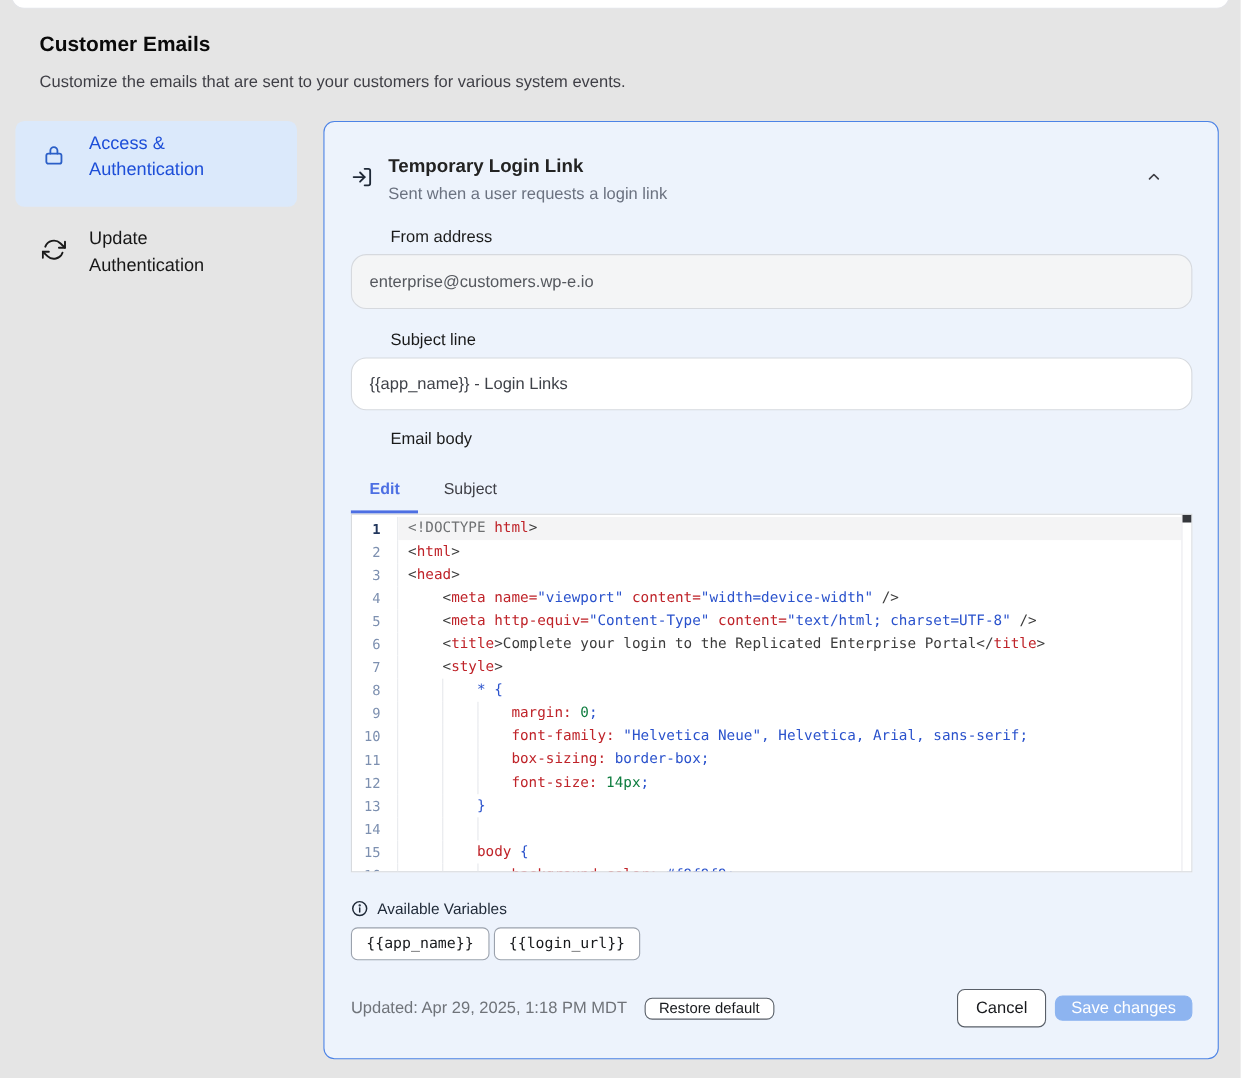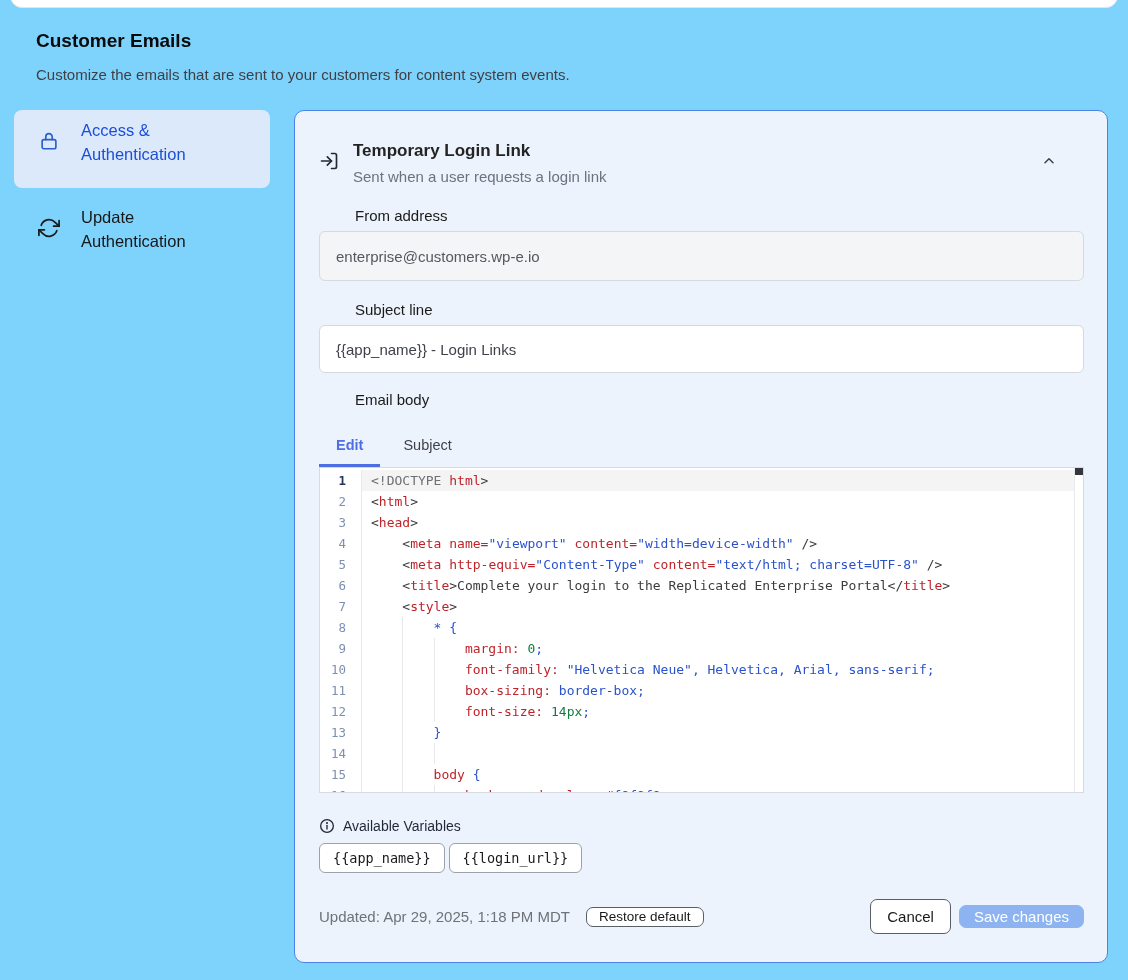--- a/index.html
+++ b/index.html
@@ -1,19 +1,19 @@
 <!DOCTYPE html>
 <html><head>
 <meta charset="utf-8">
 <style>
   * { margin:0; padding:0; box-sizing:border-box; }
   html,body { background:#fff; }
   .screen {
     position:relative; width:1128px; height:980px; overflow:hidden;
-    font-family:"Liberation Sans", sans-serif; color:#171717; background:#7dd3fc;
+    font-family:"Liberation Sans", sans-serif; color:#171717; background:#e5e5e5;
   }
   
   .top-edge {
     position:absolute; left:10px; top:-18px; width:1108px; height:26px;
     background:#fff; border:1px solid #e4e5e9; border-radius:12px;
   }
   .page-head { position:absolute; left:36px; top:30px; }
   .page-title { font-size:19px; font-weight:700; color:#0a0a0a; }
   .page-sub { margin-top:14px; font-size:15px; color:#3f3f46; }
 
@@ -40,21 +40,21 @@
   .card-title { font-size:17px; font-weight:700; color:#232323; line-height:22px; margin-top:3px; }
   .card-sub { font-size:15px; color:#6b7280; margin-top:6px; }
   .card-head .spacer { flex:1; }
   .chev { margin-top:16px; margin-right:26px; cursor:pointer; }
 
   .fld-label { font-size:15px; color:#1a1a1a; height:20px;margin-left:36px; }
   .lab-from { margin-top:22px; }
   .lab-subject { margin-top:20px; }
   .lab-body { margin-top:18px; }
   .fld-input {
-    display:block; width:765px; font-size:15px; border-radius:6px;
+    display:block; width:765px; font-size:15px; border-radius:14px;
     border:1px solid #d6d9de; padding:0 16px; outline:none;
     font-family:"Liberation Sans", sans-serif;
   }
   .inp-from { margin-top:4px; height:50px; background:#f4f5f6; color:#55585e; }
   .inp-subject { margin-top:4px; height:48px; background:#fff; color:#3f4249; }
 
   
   .tabs { display:flex; margin-top:18px; height:38px; align-items:stretch; gap:6px; }
   .tab {
     padding:8px 17px 0 17px; font-size:14.5px; color:#3f3f46; cursor:pointer;
@@ -114,21 +114,21 @@
 </style>
 </head>
 <body>
 
 <div class="screen">
 
   <div class="top-edge"></div>
 
   <div class="page-head">
     <div class="page-title">Customer Emails</div>
-    <div class="page-sub">Customize the emails that are sent to your customers for content system events.</div>
+    <div class="page-sub">Customize the emails that are sent to your customers for various system events.</div>
   </div>
 
   <div class="sidebar" id="sidebar">
       <div class="side-item active">
         <span><svg width="22" height="22" viewBox="0 0 24 24" fill="none" stroke="#2b5fc7" stroke-width="1.8" stroke-linecap="round" stroke-linejoin="round">
             <rect x="4.5" y="10.5" width="15" height="10" rx="2"></rect>
             <path d="M8.5 10.5V7.5a3.5 3.5 0 0 1 7 0v3"></path>
           </svg></span>
         <span class="lbl">Access &amp; Authentication</span>
       </div>

